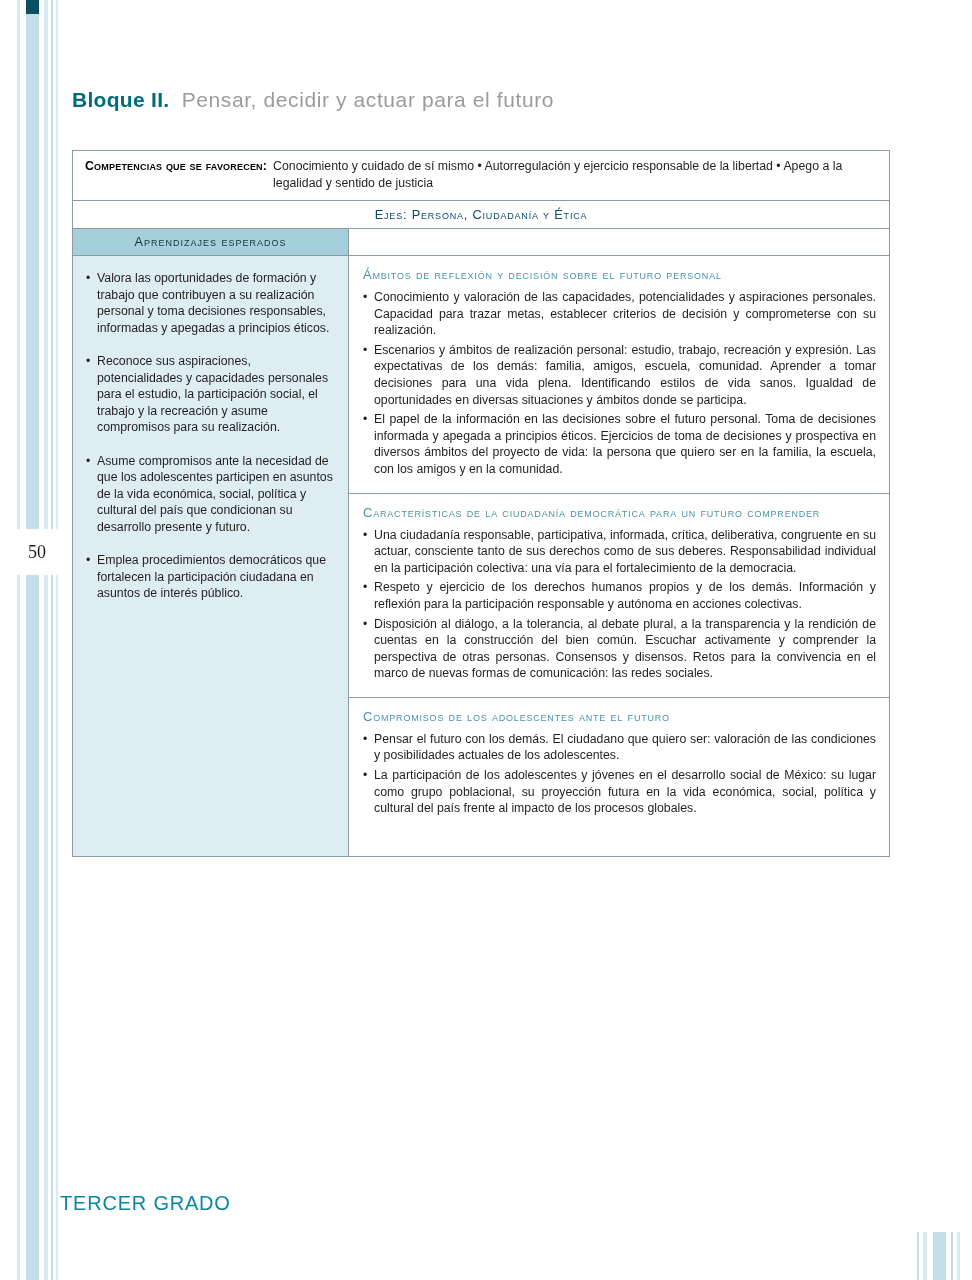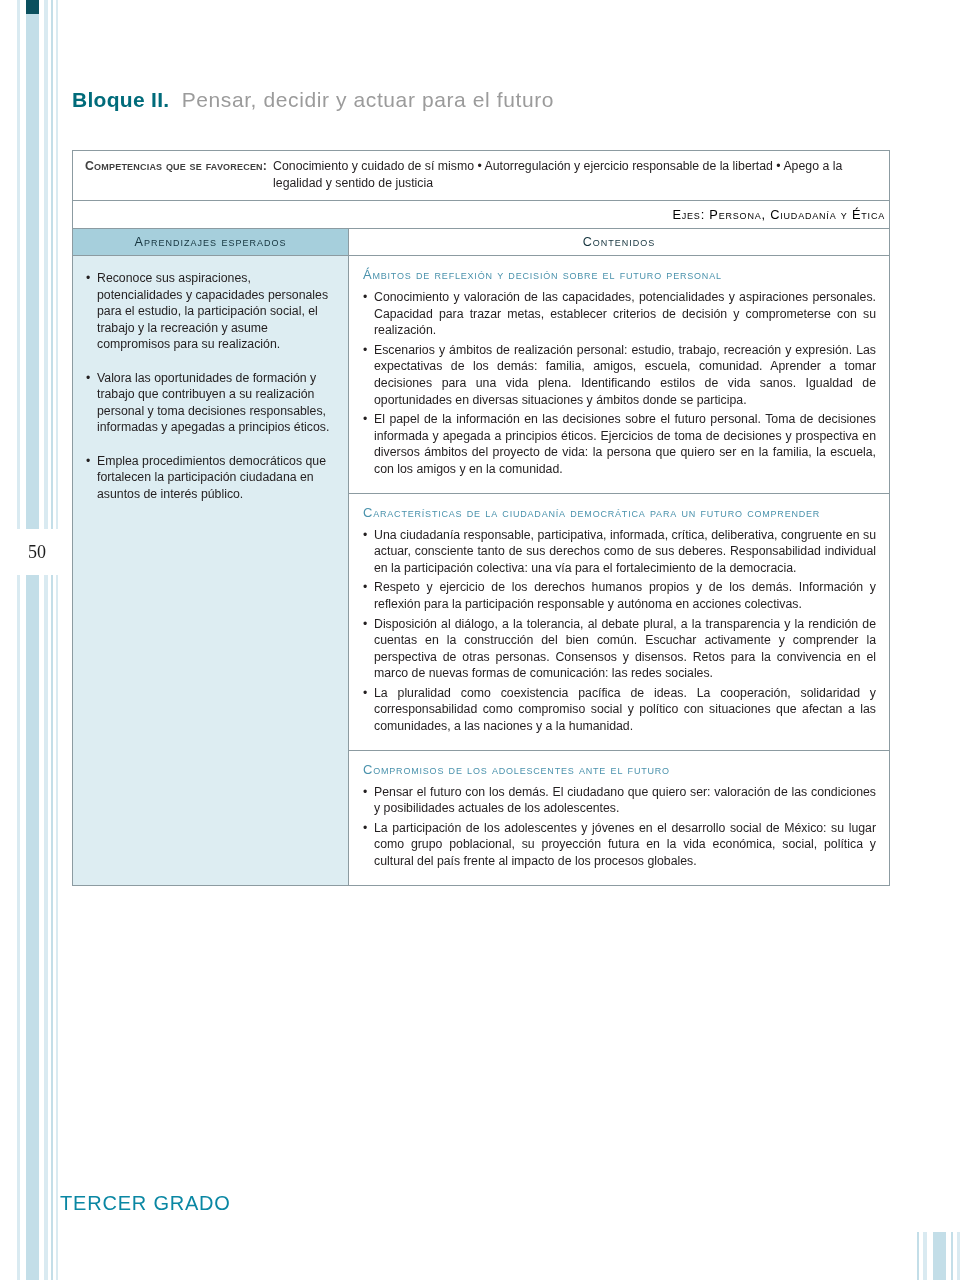--- a/index.html
+++ b/index.html
@@ -47,25 +47,25 @@
 
   .title{font-size:21px;margin-bottom:38px;letter-spacing:.3px}
   .t-label{color:var(--teal-dark);font-weight:bold;margin-right:6px}
   .t-rest{color:var(--gray-title);font-weight:normal;letter-spacing:.6px}
 
   .sc{font-variant:small-caps}
 
   .tbl{border:1px solid var(--border);width:818px;font-size:12.3px}
 
   .row-comp{display:flex;gap:6px;padding:7px 12px 8px 12px;line-height:17px;border-bottom:1px solid var(--border)}
-  .comp-label{white-space:nowrap;font-weight:bold;color:#404040;letter-spacing:.2px}
+  .comp-label{white-space:nowrap;font-weight:bold;color:#000000;letter-spacing:.2px}
   .comp-text{flex:1}
 
-  .row-ejes{text-align:right;padding:6px 4px;border-bottom:1px solid var(--border);
-    color:#000000;font-size:12.8px;letter-spacing:.8px}
+  .row-ejes{text-align:center;padding:6px 4px;border-bottom:1px solid var(--border);
+    color:#0c4a6e;font-size:12.8px;letter-spacing:.8px}
 
   .row-heads{display:flex;border-bottom:1px solid var(--border)}
   .head-left{width:276px;background:var(--hdr-bg);text-align:center;padding:6px 12px;
     border-right:1px solid var(--border);letter-spacing:1px;color:#14333d;font-size:12.6px}
   .head-right{flex:1;text-align:center;padding:6px 4px;letter-spacing:1px;color:#14333d;font-size:12.6px}
 
   .row-body{display:flex;min-height:600px}
   .col-left{width:276px;background:var(--left-bg);border-right:1px solid var(--border);
     padding:14px 10px 14px 12px;display:flex;flex-direction:column;gap:17px;line-height:16.5px}
   .col-right{flex:1;display:flex;flex-direction:column;background:#fff}
@@ -109,46 +109,45 @@
         <span class="sc comp-label">Competencias que se favorecen:</span>
         <span class="comp-text">Conocimiento y cuidado de sí mismo • Autorregulación y ejercicio responsable de la libertad • Apego a la legalidad y sentido de justicia</span>
       </div>
 
       <div class="row-ejes sc">
         <span>Ejes: Persona, Ciudadanía y Ética</span>
       </div>
 
       <div class="row-heads">
         <div class="head-left sc">Aprendizajes esperados</div>
-        <div class="head-right sc">Contenidos</div>
       </div>
 
       <div class="row-body">
 
         <div class="col-left">
+          <div class="bullet"><span>Valora las oportunidades de formación y trabajo que contribuyen a su realización personal y toma decisiones responsables, informadas y apegadas a principios éticos.</span></div>
           <div class="bullet"><span>Reconoce sus aspiraciones, potencialidades y capacidades personales para el estudio, la participación social, el trabajo y la recreación y asume compromisos para su realización.</span></div>
-          <div class="bullet"><span>Valora las oportunidades de formación y trabajo que contribuyen a su realización personal y toma decisiones responsables, informadas y apegadas a principios éticos.</span></div>
+          <div class="bullet"><span>Asume compromisos ante la necesidad de que los adolescentes participen en asuntos de la vida económica, social, política y cultural del país que condicionan su desarrollo presente y futuro.</span></div>
           <div class="bullet"><span>Emplea procedimientos democráticos que fortalecen la participación ciudadana en asuntos de interés público.</span></div>
         </div>
 
         <div class="col-right">
 
           <div class="section">
             <div class="sec-title sc">Ámbitos de reflexión y decisión sobre el futuro personal</div>
             <div class="bullet"><span>Conocimiento y valoración de las capacidades, potencialidades y aspiraciones personales. Capacidad para trazar metas, establecer criterios de decisión y comprometerse con su realización.</span></div>
             <div class="bullet"><span>Escenarios y ámbitos de realización personal: estudio, trabajo, recreación y expresión. Las expectativas de los demás: familia, amigos, escuela, comunidad. Aprender a tomar decisiones para una vida plena. Identificando estilos de vida sanos. Igualdad de oportunidades en diversas situaciones y ámbitos donde se participa.</span></div>
             <div class="bullet"><span>El papel de la información en las decisiones sobre el futuro personal. Toma de decisiones informada y apegada a principios éticos. Ejercicios de toma de decisiones y prospectiva en diversos ámbitos del proyecto de vida: la persona que quiero ser en la familia, la escuela, con los amigos y en la comunidad.</span></div>
           </div>
 
           <div class="section">
             <div class="sec-title sc">Características de la ciudadanía democrática para un futuro comprender</div>
             <div class="bullet"><span>Una ciudadanía responsable, participativa, informada, crítica, deliberativa, congruente en su actuar, consciente tanto de sus derechos como de sus deberes. Responsabilidad individual en la participación colectiva: una vía para el fortalecimiento de la democracia.</span></div>
             <div class="bullet"><span>Respeto y ejercicio de los derechos humanos propios y de los demás. Información y reflexión para la participación responsable y autónoma en acciones colectivas.</span></div>
             <div class="bullet"><span>Disposición al diálogo, a la tolerancia, al debate plural, a la transparencia y la rendición de cuentas  en la construcción del bien común. Escuchar activamente y comprender la perspectiva de otras personas. Consensos y disensos. Retos para la convivencia en el marco de nuevas formas de comunicación: las redes sociales.</span></div>
-            <div class="bullet"><span>La pluralidad como coexistencia pacífica de ideas. La cooperación, solidaridad y corresponsabilidad como compromiso social y político con situaciones que afectan a las comunidades, a las naciones y a la humanidad.</span></div>
           </div>
 
           <div class="section">
             <div class="sec-title sc">Compromisos de los adolescentes ante el futuro</div>
             <div class="bullet"><span>Pensar el futuro con los demás. El ciudadano que quiero ser: valoración de las condiciones y posibilidades actuales de los adolescentes.</span></div>
             <div class="bullet"><span>La participación de los adolescentes y jóvenes en el desarrollo social de México: su lugar como grupo poblacional, su proyección futura en la vida económica, social, política y cultural del país frente al impacto de los procesos globales.</span></div>
           </div>
 
         </div>
       </div>

